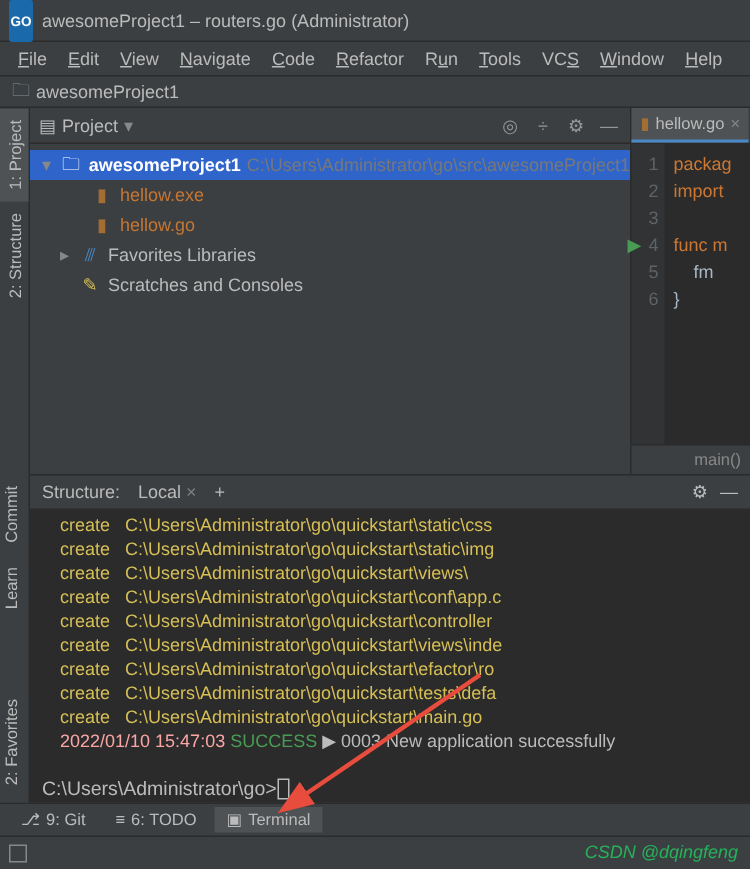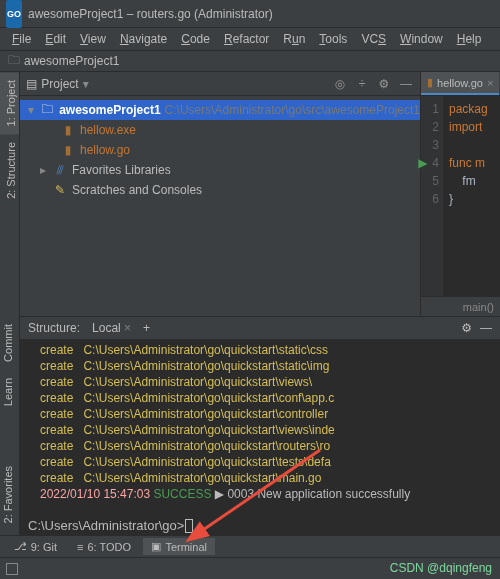--- a/index.html
+++ b/index.html
@@ -54,21 +54,21 @@
 .term-body .success { color: #499c54; }
 .term-body .msg { color: #bbbbbb; }
 .term-prompt { background: #2b2b2b; padding: 2px 8px 2px 8px; font-family: "Consolas", monospace; font-size: 13px; color: #bbbbbb; display: flex; align-items: center; }
 .term-prompt .cursor { display: inline-block; width: 8px; height: 14px; border: 1px solid #bbbbbb; margin-left: 1px; }
 .bottombar { height: 22px; background: #3c3f41; border-top: 1px solid #2b2b2b; display: flex; align-items: center; padding: 0 6px; gap: 4px; }
 .bottombar .btab { padding: 2px 8px; display: flex; align-items: center; gap: 4px; cursor: pointer; font-size: 11px; }
 .bottombar .btab.active { background: #4e5254; }
 .statusbar { height: 22px; background: #3c3f41; border-top: 1px solid #2b2b2b; display: flex; align-items: center; padding: 0 6px; }
 .statusbar .sq { width: 12px; height: 12px; border: 1px solid #888; }
 .arrow-overlay { position: absolute; pointer-events: none; }
-.watermark { position: absolute; right: 8px; bottom: 4px; color: #86efac; font-size: 12px; opacity: 0.85; }
+.watermark { position: absolute; right: 8px; bottom: 4px; color: #22c55e; font-size: 12px; opacity: 0.85; font-style: italic; }
 </style>
 </head>
 <body>
 
 <div class="titlebar">
   <div class="icon">GO</div>
   <span>awesomeProject1 – routers.go (Administrator)</span>
 </div>
 
 <div class="menubar">
@@ -181,21 +181,21 @@
     <span class="toolbar-icon">⚙</span>
     <span class="toolbar-icon">—</span>
   </div>
   <div class="term-body" id="term-lines">
       <div><span class="create">create</span>&nbsp;&nbsp;&nbsp;<span class="path">C:\Users\Administrator\go\quickstart\static\css</span></div>
       <div><span class="create">create</span>&nbsp;&nbsp;&nbsp;<span class="path">C:\Users\Administrator\go\quickstart\static\img</span></div>
       <div><span class="create">create</span>&nbsp;&nbsp;&nbsp;<span class="path">C:\Users\Administrator\go\quickstart\views\</span></div>
       <div><span class="create">create</span>&nbsp;&nbsp;&nbsp;<span class="path">C:\Users\Administrator\go\quickstart\conf\app.c</span></div>
       <div><span class="create">create</span>&nbsp;&nbsp;&nbsp;<span class="path">C:\Users\Administrator\go\quickstart\controller</span></div>
       <div><span class="create">create</span>&nbsp;&nbsp;&nbsp;<span class="path">C:\Users\Administrator\go\quickstart\views\inde</span></div>
-      <div><span class="create">create</span>&nbsp;&nbsp;&nbsp;<span class="path">C:\Users\Administrator\go\quickstart\routers\ro</span></div>
+      <div><span class="create">create</span>&nbsp;&nbsp;&nbsp;<span class="path">C:\Users\Administrator\go\quickstart\efactor\ro</span></div>
       <div><span class="create">create</span>&nbsp;&nbsp;&nbsp;<span class="path">C:\Users\Administrator\go\quickstart\tests\defa</span></div>
       <div><span class="create">create</span>&nbsp;&nbsp;&nbsp;<span class="path">C:\Users\Administrator\go\quickstart\main.go</span></div>
       <div><span class="ts">2022/01/10 15:47:03</span> <span class="success">SUCCESS</span>  <span class="msg">▶ 0003 New application successfully</span></div>
     </div>
   <div class="term-prompt">
     <span>C:\Users\Administrator\go&gt;</span>
       <span class="cursor"></span>
   </div>
 </div>
 

